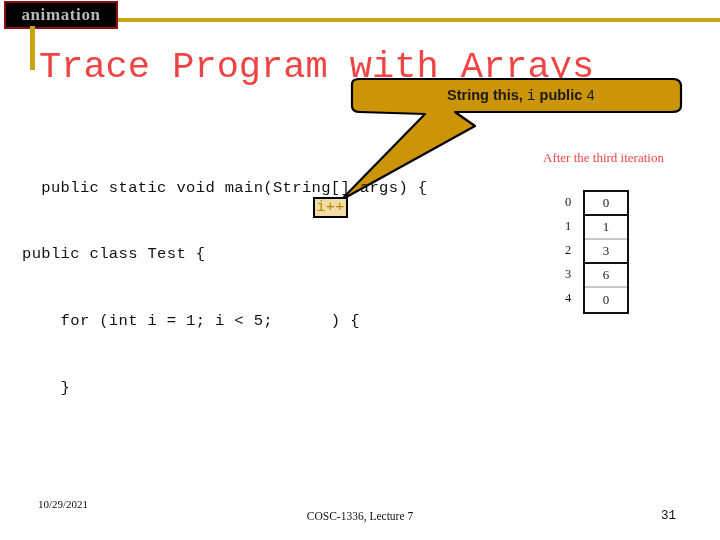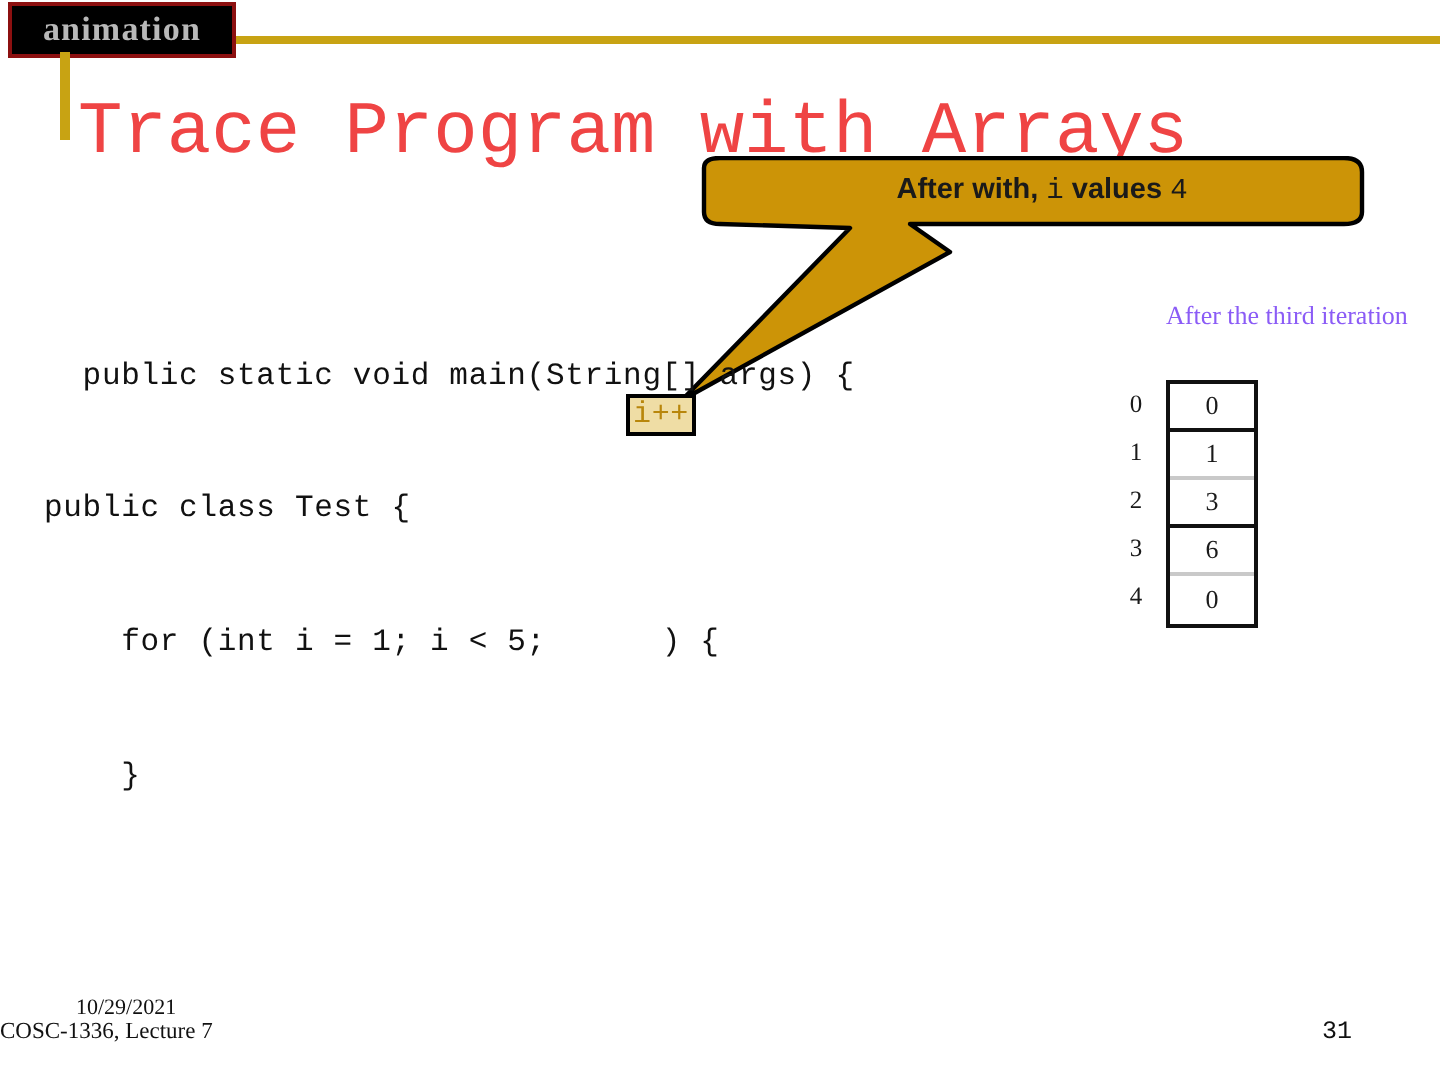--- a/index.html
+++ b/index.html
@@ -136,23 +136,22 @@
     letter-spacing: 0.3px;
   }
 
   
   #array-caption {
     position: absolute;
     left: 543px;
     top: 150px;
     font-family: "Liberation Serif", serif;
     font-size: 13px;
-    color: #8b5cf6;
+    color: #ef4444;
     white-space: nowrap;
-    margin-left: 40px;
   }
   #array-table {
     position: absolute;
     left: 583px;
     top: 190px;
     width: 46px;
     border: 2px solid #111111;
     box-sizing: border-box;
     background: #ffffff;
   }
@@ -194,20 +193,21 @@
     top: 498px;
     font-family: "Liberation Serif", serif;
     font-size: 11px;
     color: #111111;
   }
   #footer-center {
     position: absolute;
     left: 0;
     top: 510px;
     width: 720px;
+    text-align: center;
     font-family: "Liberation Serif", serif;
     font-size: 11.5px;
     color: #111111;
   }
   #footer-page {
     position: absolute;
     right: 44px;
     top: 509px;
     font-family: Liberation Mono, monospace;
     font-size: 12.5px;
@@ -240,21 +240,21 @@
                L 115,34
                L 135,48
                L 1,122
                L 85,36
                L 20,34
                Q 12,34 12,28
                Z" fill="#cc9407" stroke="#000000" stroke-width="2.2" stroke-linejoin="round"></path>
     </svg>
   </div>
   <div id="callout-text">
-    <span>After with,</span> <span class="mono">i</span> <span>values</span> <span class="mono">4</span>
+    <span>String this,</span> <span class="mono">i</span> <span>public</span> <span class="mono">4</span>
   </div>
 
   <div id="code-block">
     <div class="line">  public static void main(String[] args) {</div>
     <div class="line">public class Test {</div>
     <div class="line">    for (int i = 1; i &lt; 5;      ) {</div>
     <div class="line">    }</div>
     
     
     

